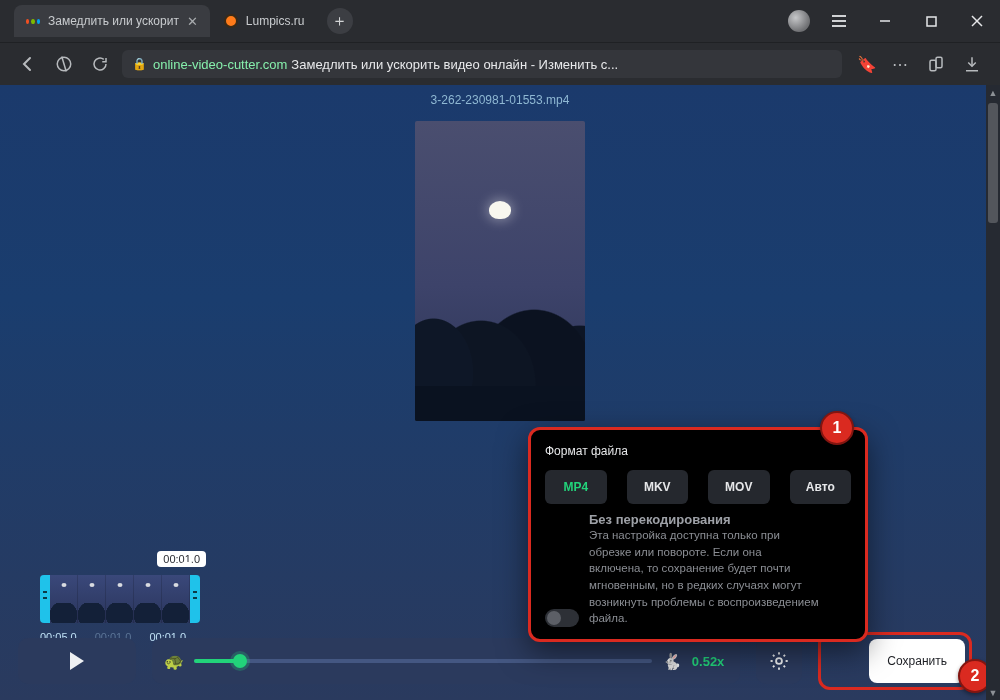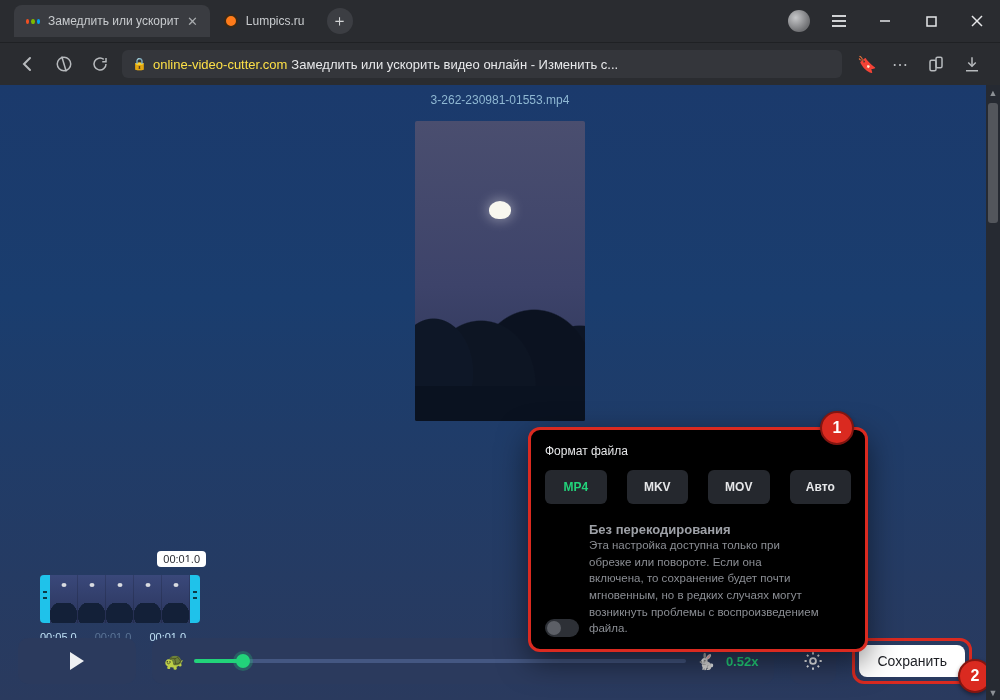--- a/index.html
+++ b/index.html
@@ -94,21 +94,21 @@
   .addr {
     flex: 1; height: 28px;
     background: var(--chrome-addr);
     border-radius: 6px;
     display: flex; align-items: center;
     padding: 0 10px;
     font-size: 13px;
     overflow: hidden;
   }
   .lock { color: #9fa2a5; margin-right: 6px; font-size: 12px; }
-  .domain-txt { color: #fde047; }
+  .domain-txt { color: #86efac; }
   .page-txt { color: #e8e9eb; margin-left: 4px; white-space: nowrap; overflow: hidden; text-overflow: ellipsis; }
   .star { color: #9fa2a5; margin-left: 6px;}
 
   
   .viewport {
     position: relative;
     height: calc(700px - 84px);
     background: linear-gradient(180deg, #1b3a6c 0%, #1a3d6e 35%, #2a3a5e 100%);
     overflow: hidden;
   }
@@ -250,42 +250,42 @@
     display:flex; align-items:center; justify-content:center;
     color:#e9ebef; font-size:20px;
   }
   .save-wrap {
     position: relative;
     padding: 4px;
     border: 3px solid var(--callout-red);
     border-radius: 12px;
   }
   .save-btn {
-    height: 32px; padding: 0 18px;
+    height: 44px; padding: 0 18px;
     background: #fff; color:#1d1f24;
     border-radius: 8px;
-    font-size: 14px; font-weight: 500;
-    display:flex; align-items:center;
+    font-size: 12px; font-weight: 500;
+    display:flex; align-items:center;margin-left:44px;
   }
 
   
   .popup {
     position: absolute; top: 342px; left: 528px;
     width: 306px;
     background: var(--popup-bg);
     border: 3px solid var(--callout-red);
     border-radius: 12px;
     padding: 14px 14px 12px;
     color: var(--popup-text);
     box-shadow: 0 10px 30px rgba(0,0,0,.5);
   }
   .popup h4 {
     margin: 0 0 12px; font-size: 12px; font-weight: 400;
   }
-  .fmt-row { display:flex; gap:20px; margin-bottom:18px; }
+  .fmt-row { display:flex; gap:20px; margin-bottom:8px; }
   .fmt {
     flex:1; background: var(--popup-btn);
     border-radius:6px; height:34px;
     display:flex; align-items:center; justify-content:center;
     font-size:12px; font-weight:600; color:#e6e7e9;
   }
   .fmt.active { color: var(--accent-green); }
   .toggle-row { display:flex; align-items:flex-end; gap:10px; color: var(--popup-sub); }
   .toggle {
     width:34px; height:18px; border-radius:10px;

